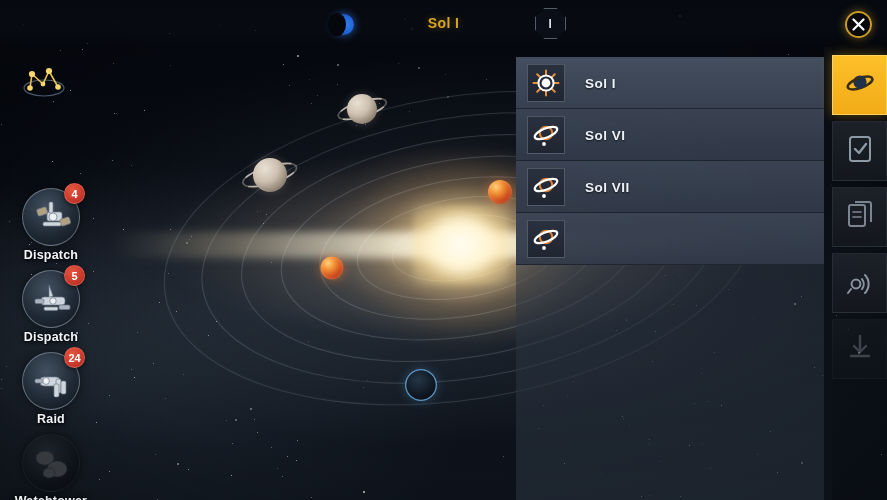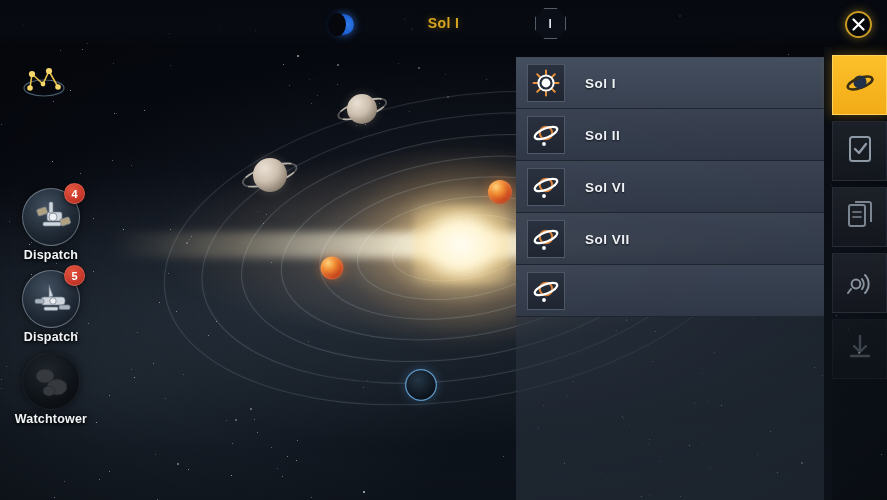--- a/index.html
+++ b/index.html
@@ -507,20 +507,36 @@
             <rect x="30" y="27" width="11" height="4.5" rx="1.6" fill="#aab3bd"></rect>
             <circle cx="24" cy="23" r="3.2" fill="#f0f3f6"></circle>
             <rect x="15" y="29" width="14" height="3.4" rx="1.4"></rect>
           </g>
         </svg>
       </div>
       <div class="sb-badge">5</div>
       <div class="sb-label">Dispatch</div>
     </div>
     <div class="sb-item">
+      <div class="sb-disc">
+        <svg width="46" height="44" viewBox="0 0 46 44">
+          <g fill="#cfd6de" stroke="#6d7886" stroke-width="0.7">
+            <rect x="11" y="17" width="20" height="9" rx="4"></rect>
+            <rect x="27" y="19" width="5" height="14" rx="1.6"></rect>
+            <rect x="32" y="21" width="5" height="13" rx="1.6"></rect>
+            <rect x="25" y="24" width="5" height="13" rx="1.6"></rect>
+            <circle cx="17" cy="21" r="3.4" fill="#f0f3f6"></circle>
+            <rect x="6" y="19" width="8" height="4" rx="1.4" fill="#aab3bd"></rect>
+          </g>
+        </svg>
+      </div>
+      <div class="sb-badge">24</div>
+      <div class="sb-label">Raid</div>
+    </div>
+    <div class="sb-item">
       <div class="sb-disc dim">
         <svg width="46" height="44" viewBox="0 0 46 44">
           <g fill="#7b838e" stroke="#4a525c" stroke-width="0.7">
             <ellipse cx="16" cy="16" rx="9" ry="7"></ellipse>
             <ellipse cx="28" cy="27" rx="10" ry="8"></ellipse>
             <ellipse cx="20" cy="31" rx="6" ry="5"></ellipse>
           </g>
         </svg>
       </div>
       <div class="sb-label">Watchtower</div>
@@ -541,30 +557,20 @@
       <div class="row-label">Sol I</div>
     </div>
     <div class="planet-row">
       <div class="row-icon">
         <svg width="30" height="30" viewBox="0 0 30 30">
           <circle cx="15" cy="13" r="6.2" fill="none" stroke="#d8803a" stroke-width="2.1"></circle>
           <ellipse cx="15" cy="13" rx="12" ry="4.6" fill="none" stroke="#fff" stroke-width="2.2" transform="rotate(-22 15 13)"></ellipse>
           <circle cx="13" cy="24" r="1.9" fill="#fff"></circle>
         </svg>
       </div>
-      <div class="row-label">Sol II</div>
-    </div>
-    <div class="planet-row">
-      <div class="row-icon">
-        <svg width="30" height="30" viewBox="0 0 30 30">
-          <circle cx="15" cy="13" r="6.2" fill="none" stroke="#d8803a" stroke-width="2.1"></circle>
-          <ellipse cx="15" cy="13" rx="12" ry="4.6" fill="none" stroke="#fff" stroke-width="2.2" transform="rotate(-22 15 13)"></ellipse>
-          <circle cx="13" cy="24" r="1.9" fill="#fff"></circle>
-        </svg>
-      </div>
       <div class="row-label">Sol VI</div>
     </div>
     <div class="planet-row">
       <div class="row-icon">
         <svg width="30" height="30" viewBox="0 0 30 30">
           <circle cx="15" cy="13" r="6.2" fill="none" stroke="#d8803a" stroke-width="2.1"></circle>
           <ellipse cx="15" cy="13" rx="12" ry="4.6" fill="none" stroke="#fff" stroke-width="2.2" transform="rotate(-22 15 13)"></ellipse>
           <circle cx="13" cy="24" r="1.9" fill="#fff"></circle>
         </svg>
       </div>

